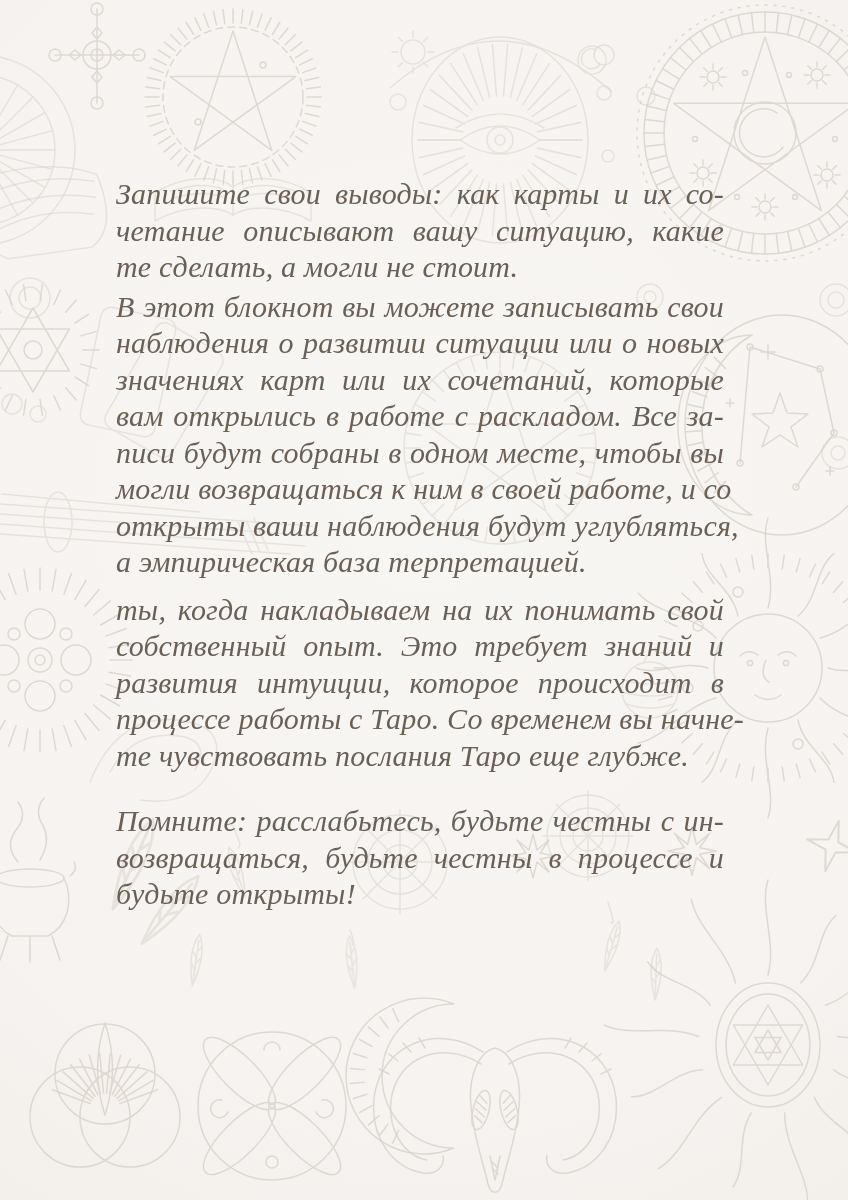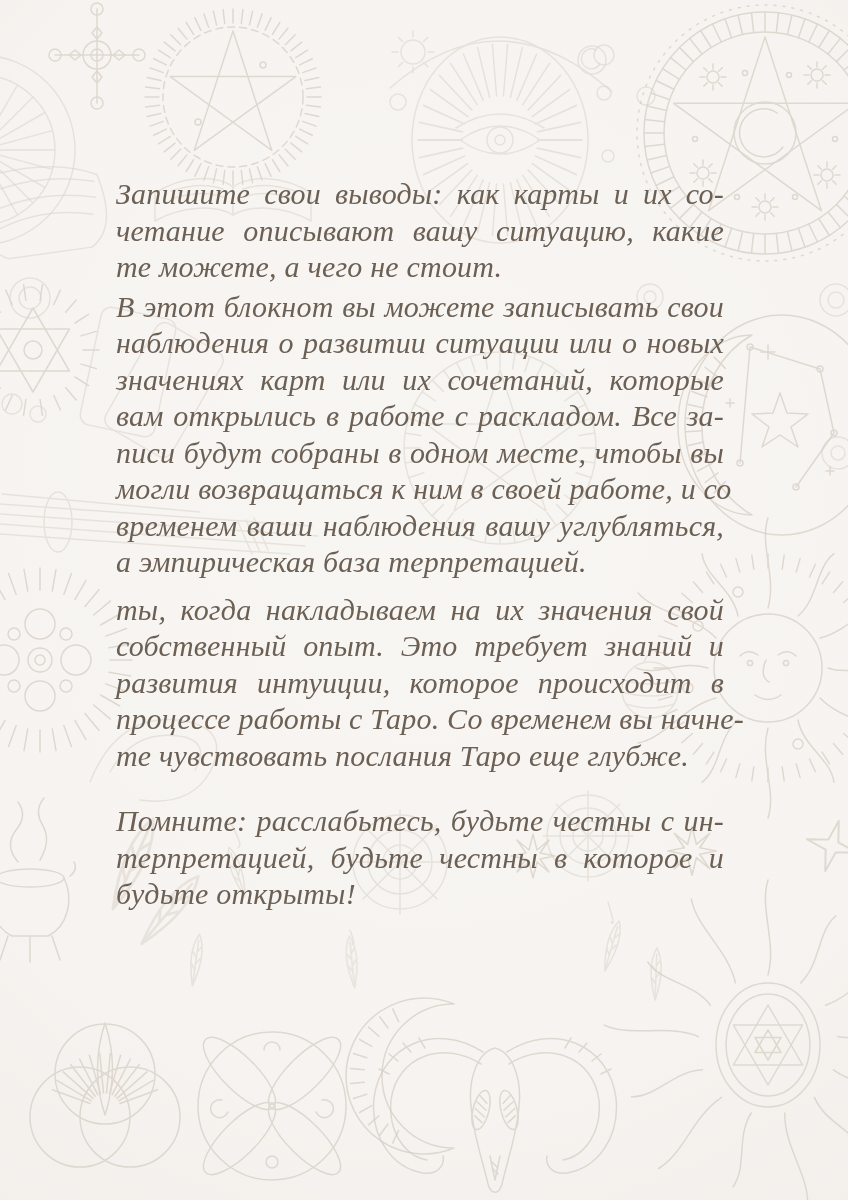--- a/index.html
+++ b/index.html
@@ -782,39 +782,39 @@
           <path d="M-57.6,-39.8 C-74.4,-62.3 -106.5,-62.6 -120.2,-82.9"></path>
           <path d="M-32.5,-62.0 C-40.0,-95.6 -71.4,-116.7 -76.7,-146.1"></path>
         </g>
   </g>
 </svg>
 
 <main class="text-block">
       <div class="paragraph">
         <div class="line">Запишите свои выводы: как карты и их со-</div>
         <div class="line">четание описывают вашу ситуацию, какие</div>
-        <div class="line last">те можете, а чего не стоит.</div>
+        <div class="line last">те сделать, а могли не стоит.</div>
       </div>
       <div class="paragraph">
         <div class="line">В этот блокнот вы можете записывать свои</div>
         <div class="line">наблюдения о развитии ситуации или о новых</div>
         <div class="line">значениях карт или их сочетаний, которые</div>
         <div class="line">вам открылись в работе с раскладом. Все за-</div>
         <div class="line">писи будут собраны в одном месте, чтобы вы</div>
         <div class="line">могли возвращаться к ним в своей работе, и со</div>
-        <div class="line">временем ваши наблюдения вашу углубляться,</div>
+        <div class="line">открыты ваши наблюдения будут углубляться,</div>
         <div class="line last">а эмпирическая база терпретацией.</div>
       </div>
       <div class="paragraph">
-        <div class="line">ты, когда накладываем на их значения свой</div>
+        <div class="line">ты, когда накладываем на их понимать свой</div>
         <div class="line">собственный опыт. Это требует знаний и</div>
         <div class="line">развития интуиции, которое происходит в</div>
         <div class="line">процессе работы с Таро. Со временем вы начне-</div>
         <div class="line last">те чувствовать послания Таро еще глубже.</div>
       </div>
       <div class="paragraph">
         <div class="line">Помните: расслабьтесь, будьте честны с ин-</div>
-        <div class="line">терпретацией, будьте честны в которое и</div>
+        <div class="line">возвращаться, будьте честны в процессе и</div>
         <div class="line last">будьте открыты!</div>
       </div>
     </main>
 
 </div>
 
 </body></html>

